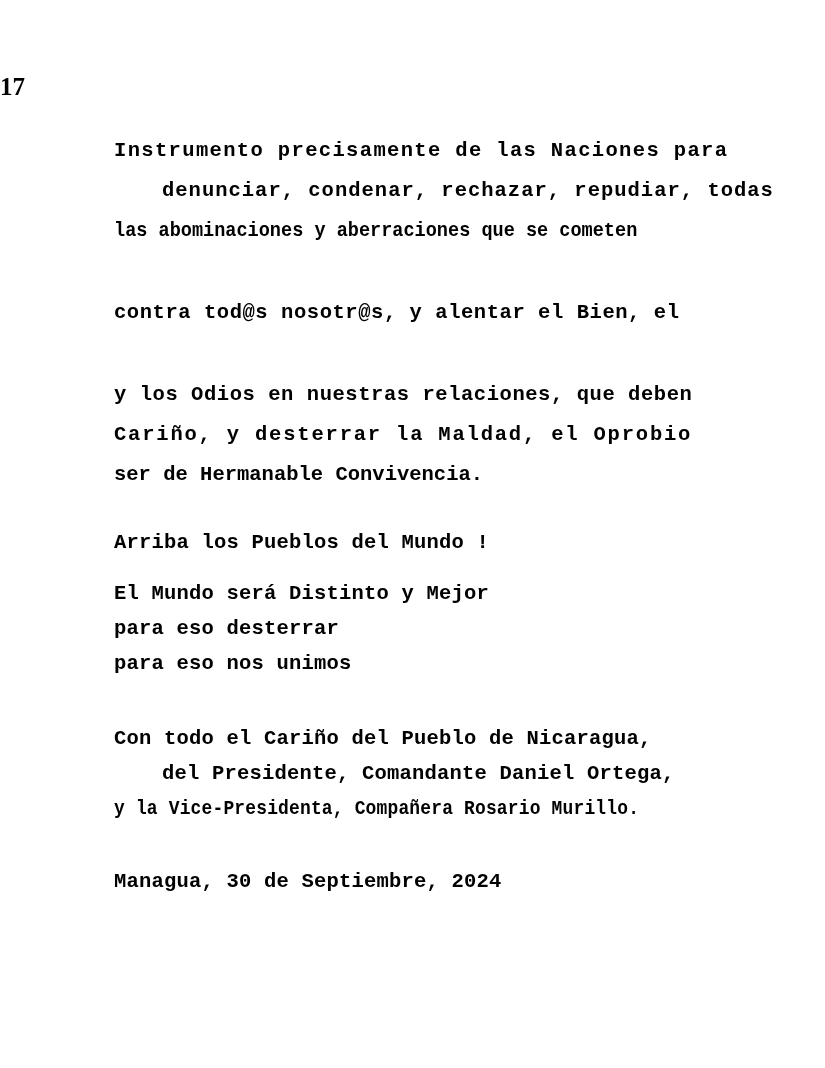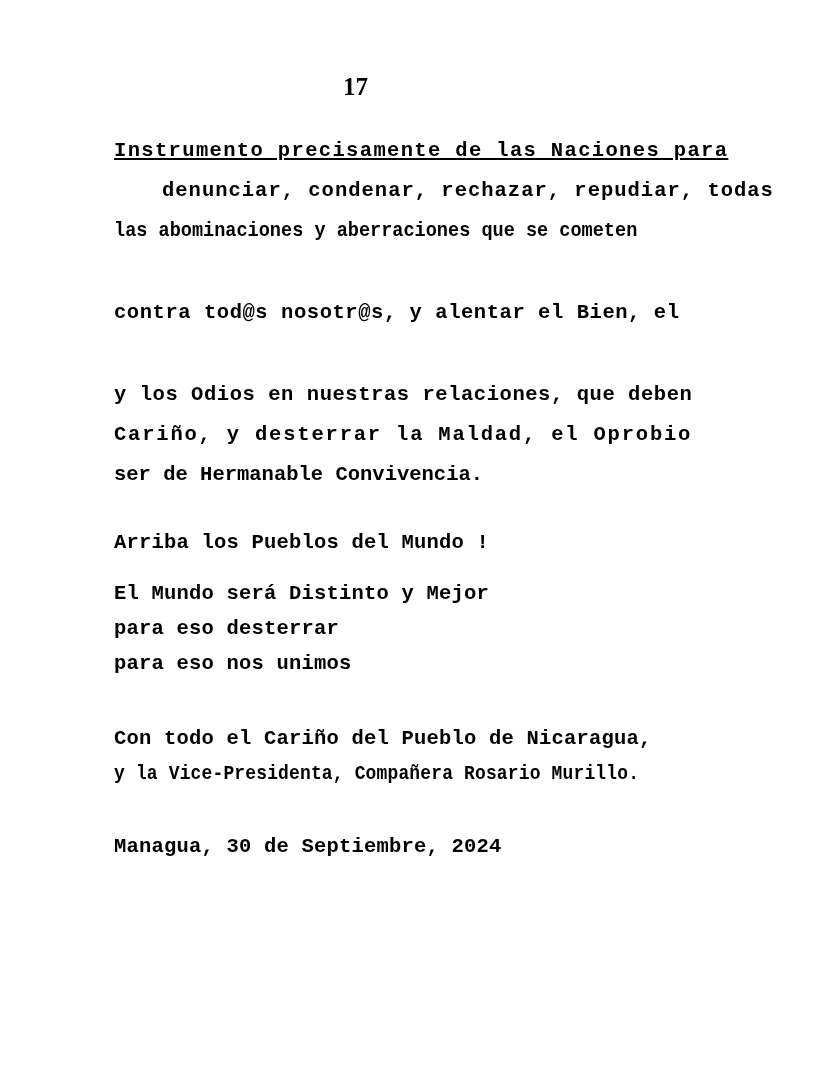--- a/index.html
+++ b/index.html
@@ -18,21 +18,21 @@
     font-family: "Liberation Mono", "DejaVu Sans Mono", monospace;
     color: #000000;
   }
 
   
   .page-number {
     position: absolute;
     top: 74px;
     left: 0;
     width: 711px;
-    text-align: center;
+    text-align: left;
     font-family: "Liberation Serif", "DejaVu Serif", serif;
     font-weight: bold;
     font-size: 25px;
     line-height: 1;
     letter-spacing: 0px;
     color: #000000;
   }
 
   
   .body-col {
@@ -50,21 +50,21 @@
     font-size: 20.5px;
     line-height: 40px;
     color: #000000;
   }
 
   
   .ln.sq-1 { transform: scaleX(0.905); transform-origin: left center; }
   .ln.sq-3 { transform: scaleX(0.875); transform-origin: left center; }
 
   
-  .ln.sp-1 { letter-spacing: 1.35px; text-decoration: underline; }
+  .ln.sp-1 { letter-spacing: 1.35px; }
   .ln.sp-2 { letter-spacing: 1.0px; margin-left: 48px;  }
   .ln.sp-3 { letter-spacing: 0.55px; margin-top: 42px; }
   .ln.sp-4 { letter-spacing: 1.8px;  }
 
   
   .verse {
     margin: 0;
   }
   .verse .ln {
     line-height: 35px;
@@ -112,20 +112,21 @@
     <div class="blk verse">
       <span class="ln">El Mundo será Distinto y Mejor</span>
       <span class="ln">para eso desterrar</span>
       <span class="ln">para eso nos unimos</span>
     </div>
 
     <div class="gap-xl"></div>
 
     <div class="blk verse">
       <span class="ln sp-4">Con todo el Cariño del Pueblo de Nicaragua,</span>
+      <span class="ln sp-2">del Presidente, Comandante Daniel Ortega,</span>
       <span class="ln sq-3">y la Vice-Presidenta, Compañera Rosario Murillo.</span>
     </div>
 
     <div class="gap-lg"></div>
 
     <div class="blk verse">
       <span class="ln">Managua, 30 de Septiembre, 2024</span>
     </div>
 
   </div>

